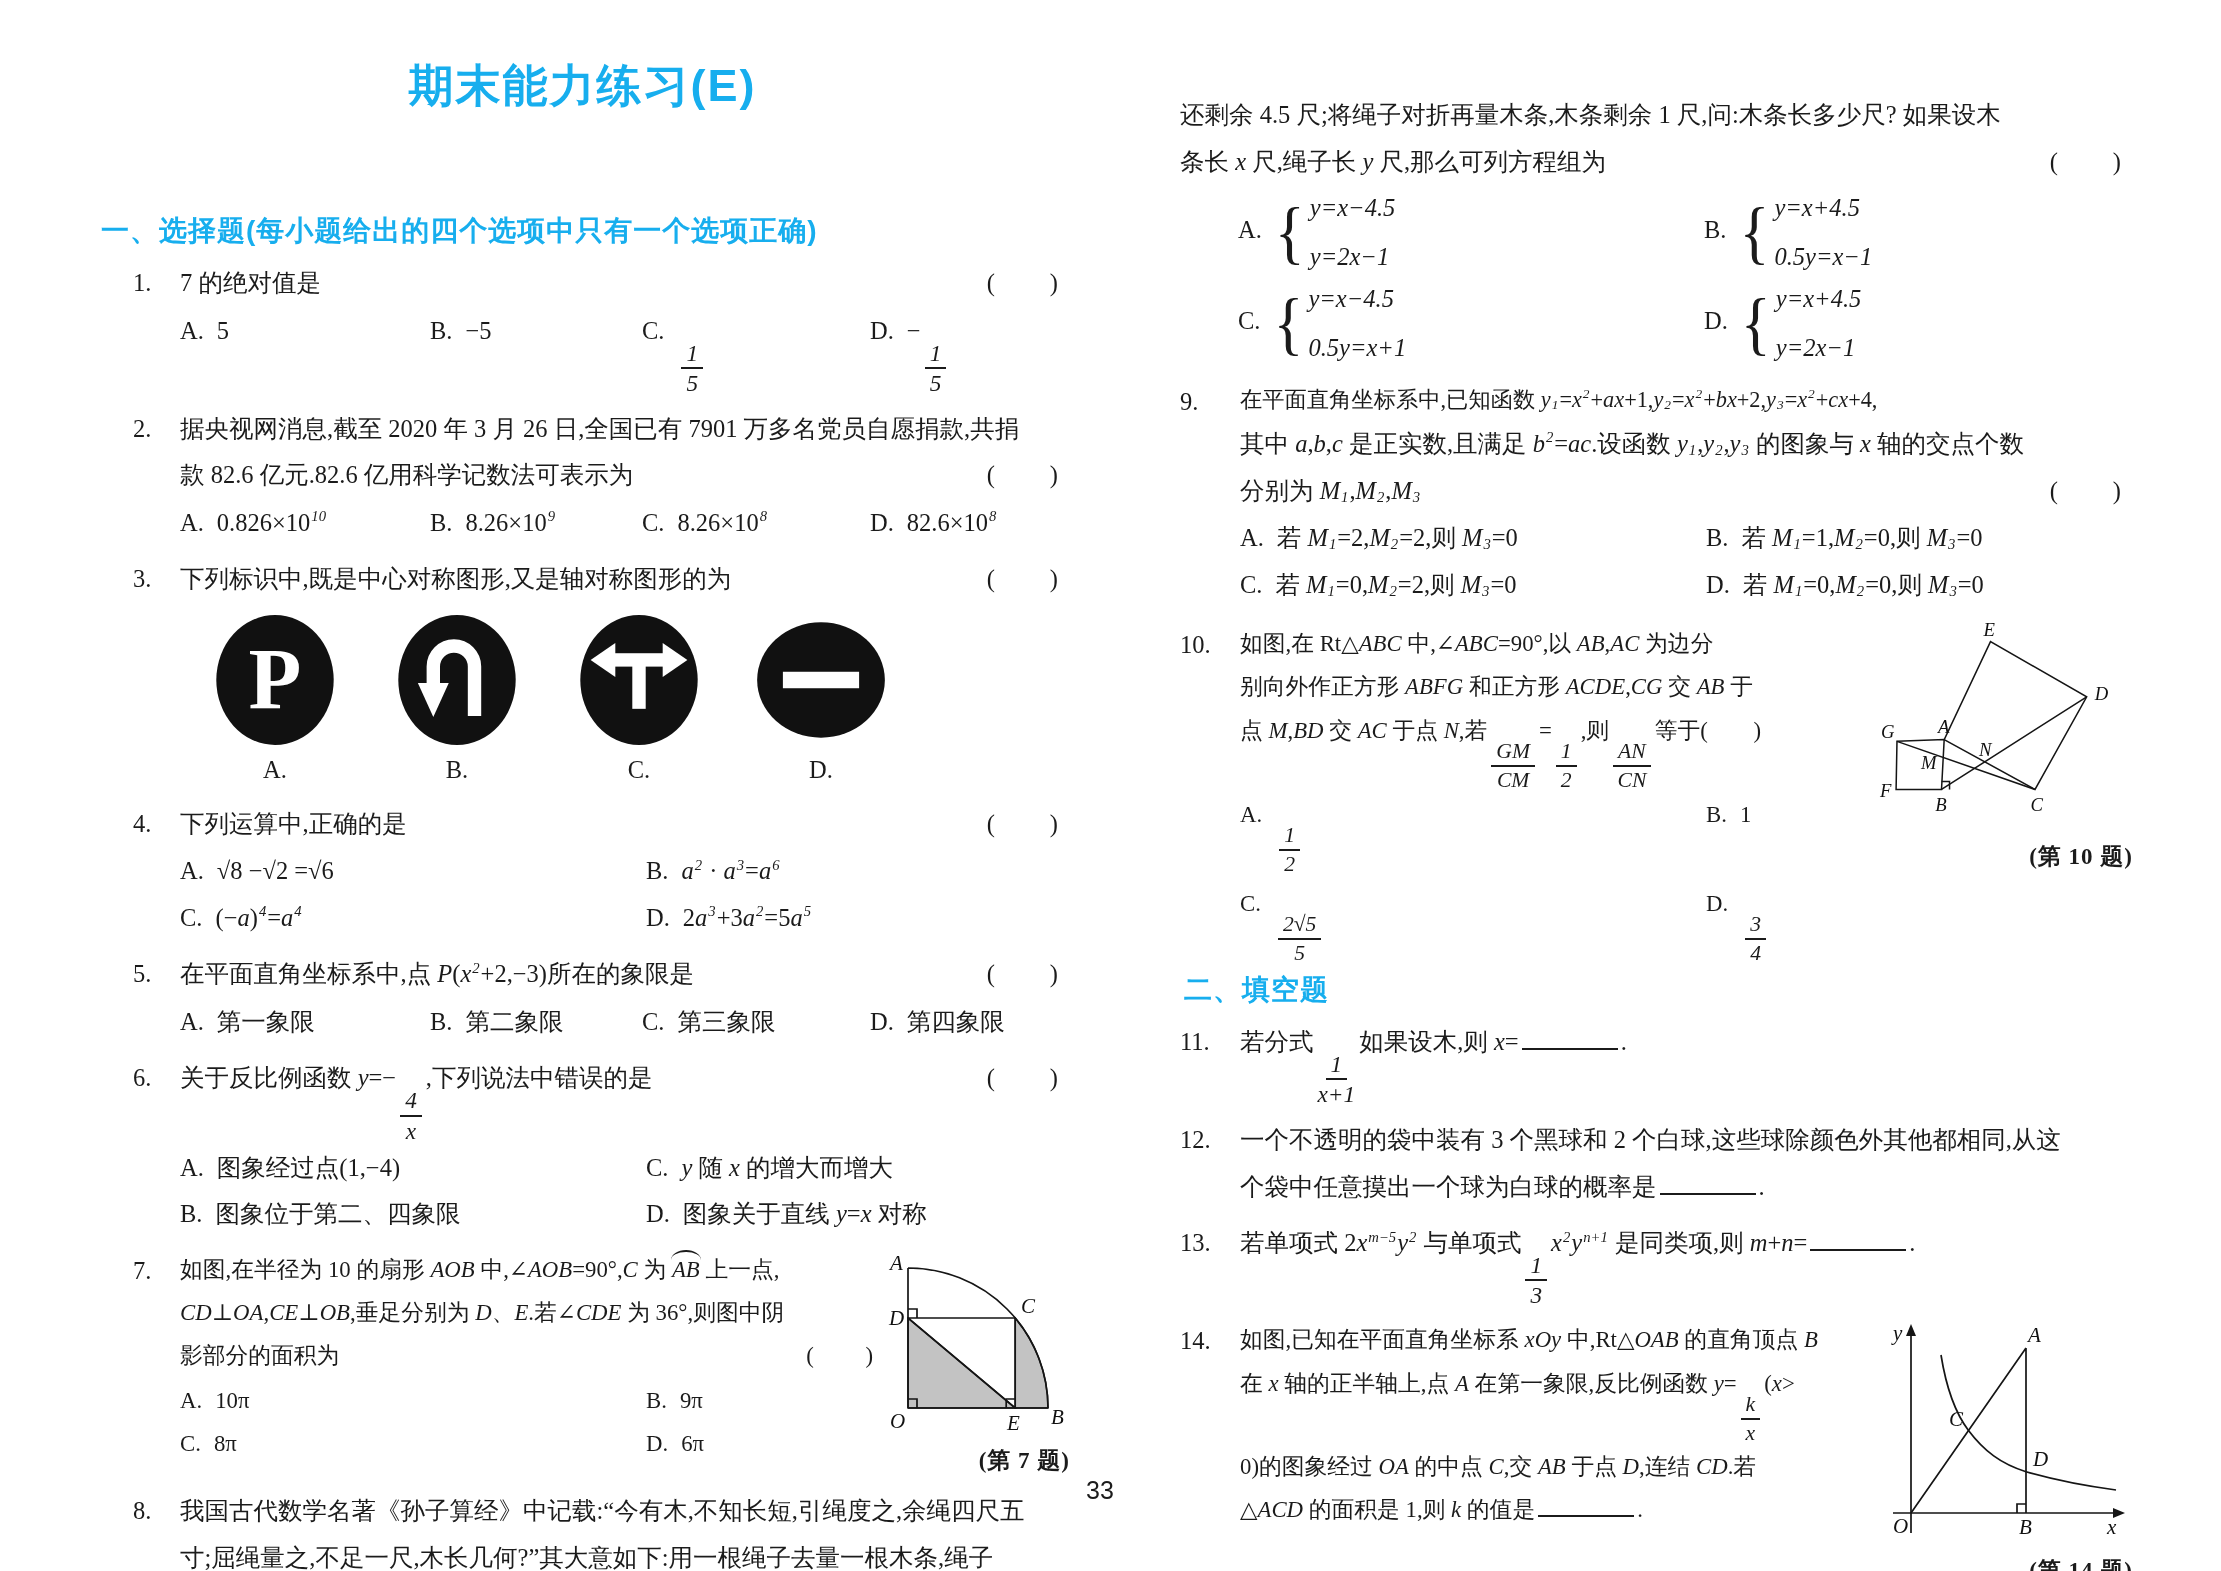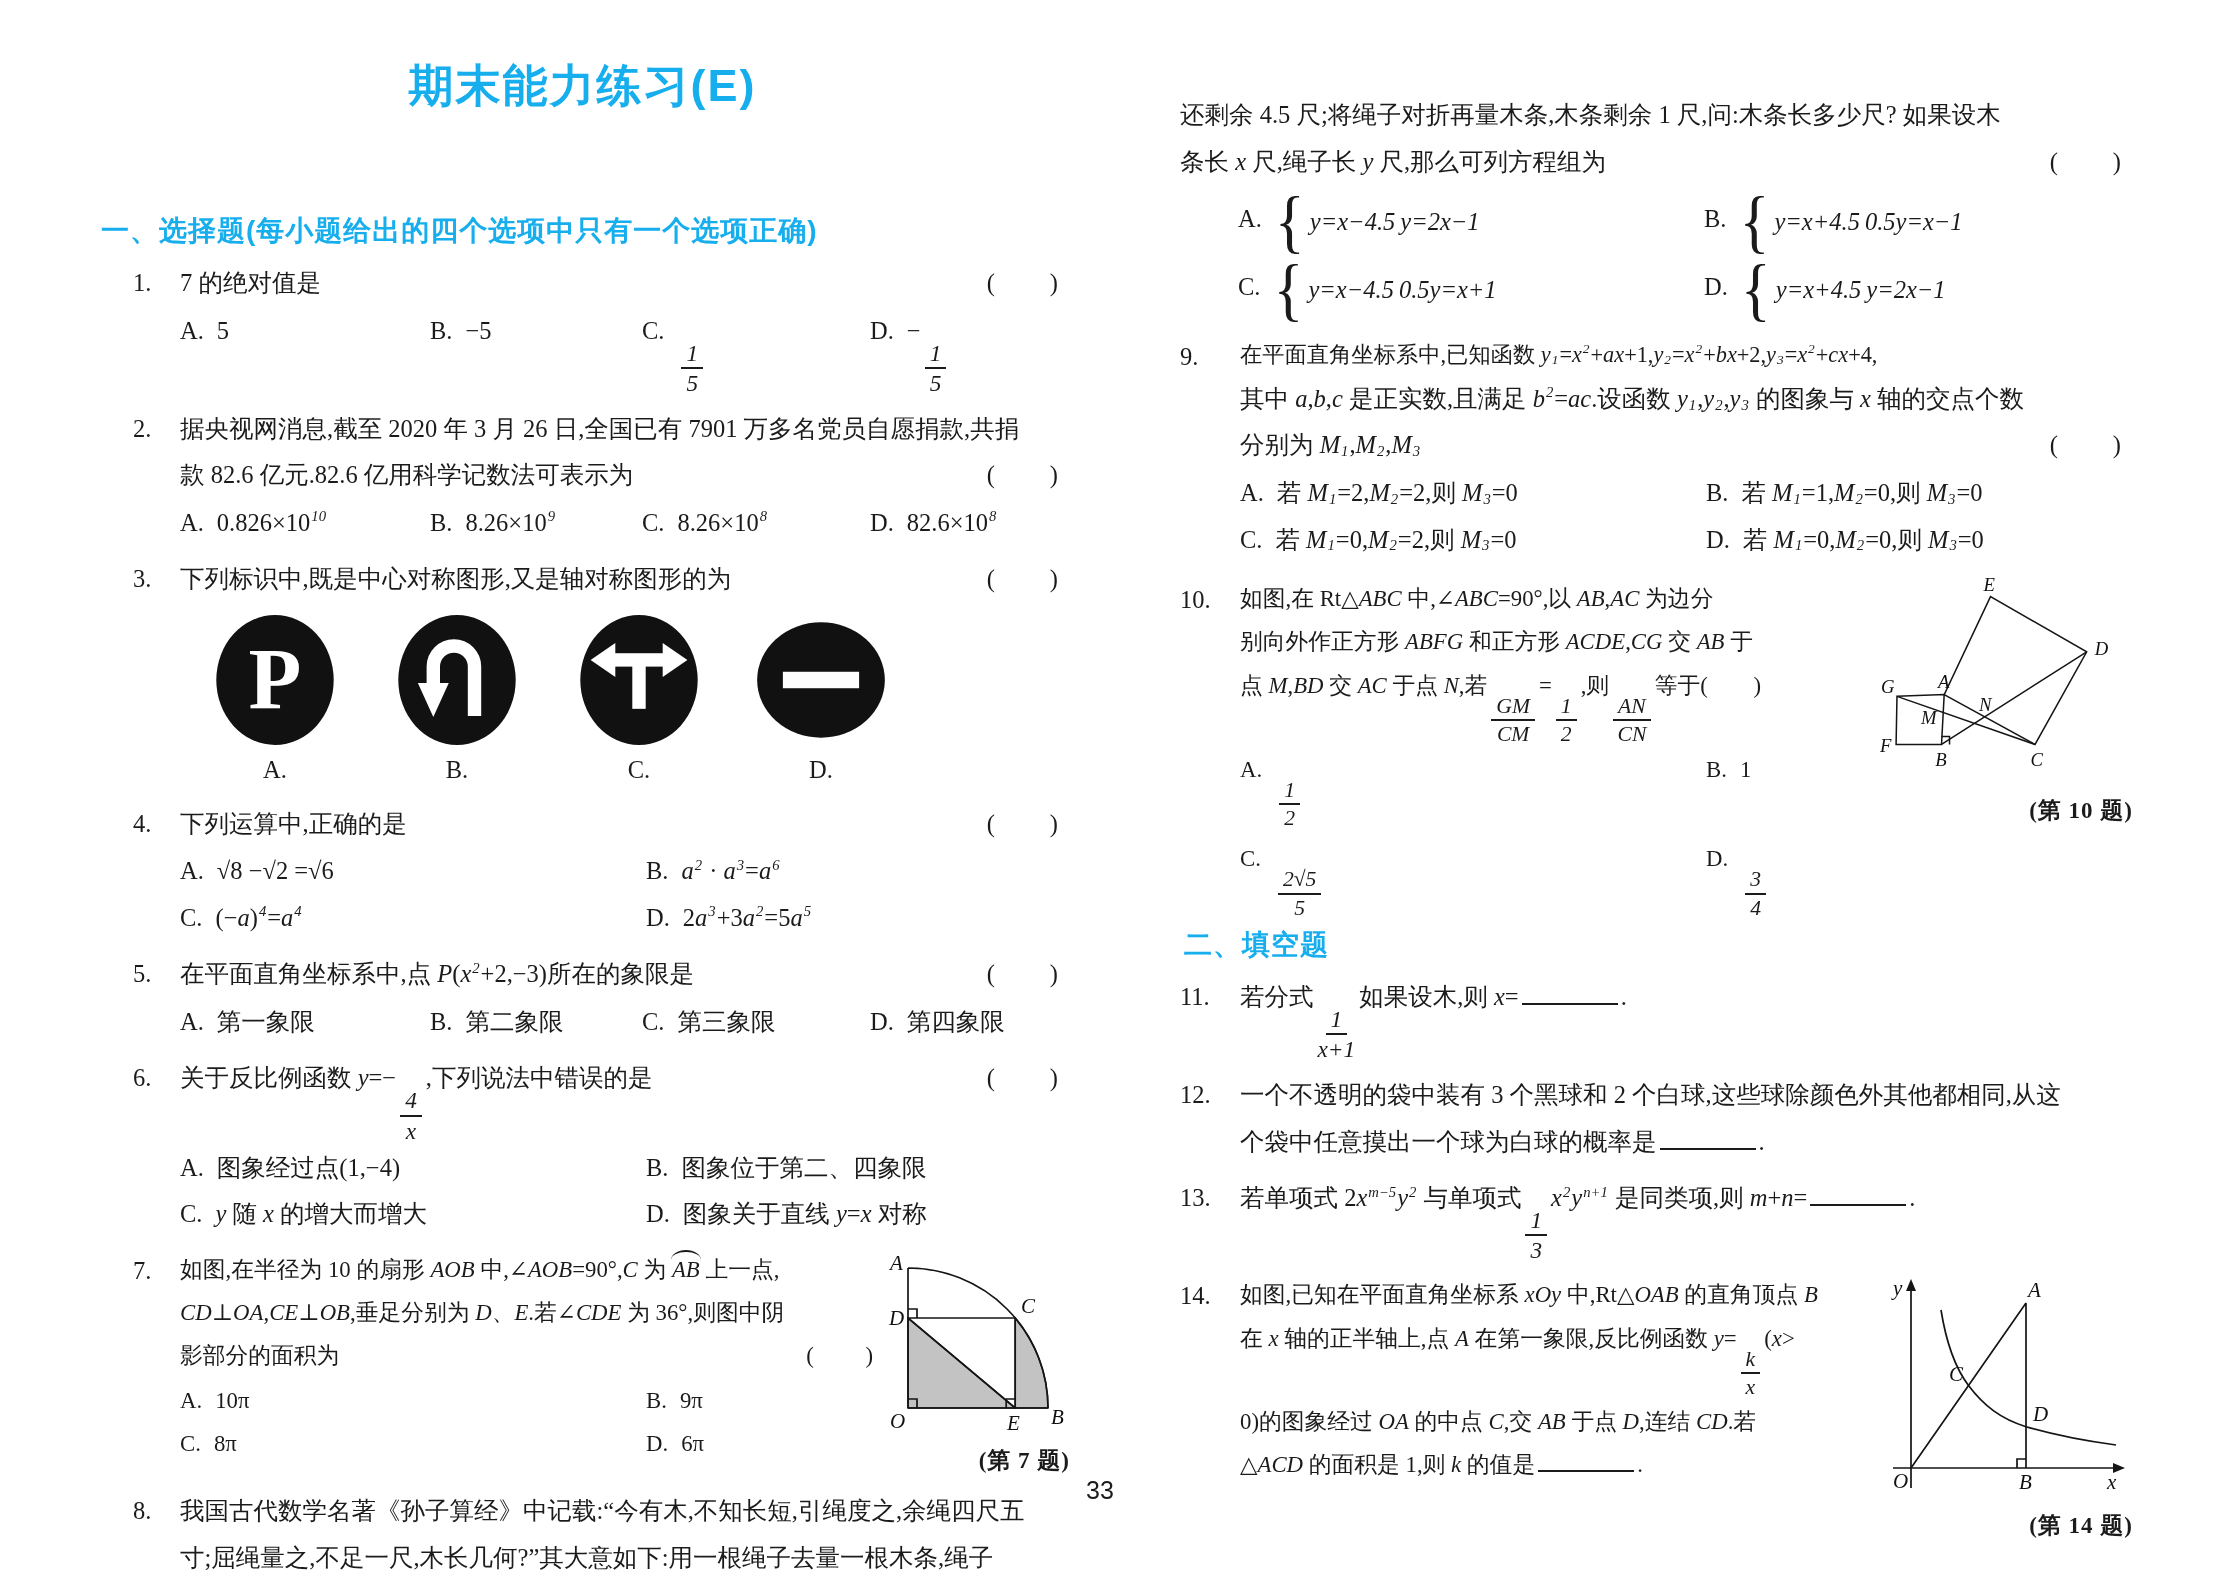--- a/index.html
+++ b/index.html
@@ -50,21 +50,21 @@
   .r-sub{font-size:0.6em;font-style:italic;vertical-align:-0.2em;margin:0 1px;}
   .frac{
     display:inline-flex;flex-direction:column;align-items:center;
     line-height:1.12;vertical-align:-0.95em;margin:0 4px;font-style:italic;font-size:0.95em;
   }
   .fn{border-bottom:2px solid var(--ink);padding:0 5px 1px;}
   .fd{padding-top:1px;}
   .r-blank{display:inline-block;width:96px;height:0.85em;border-bottom:2px solid var(--ink);margin:0 3px;}
   .sys{display:inline-flex;align-items:center;vertical-align:middle;}
   .sbrace{font-size:2.55em;font-weight:400;line-height:0.9;margin-right:5px;transform:scaleY(1.12);}
-  .slines{display:inline-flex;flex-direction:row;gap:5px;}
+  .slines{display:inline-flex;flex-direction:column;gap:20px;}
   .sline{font-style:italic;line-height:1.2;white-space:nowrap;}
   .signs,.sign-labels{display:flex;gap:48px;padding-left:28px;}
   .signs{margin-top:8px;}
   .sign{width:134px;text-align:center;}
   .sign svg{width:134px;height:138px;display:block;}
   .sign-labels .slab{width:134px;text-align:center;line-height:1.7;}
   .figcap{font-size:23px;font-weight:bold;text-align:right;line-height:1.5;margin-top:2px;letter-spacing:1px;}
   .svglbl{font-family:"Liberation Serif","DejaVu Serif",serif;font-style:italic;font-size:21px;fill:#111;}
   .page-num{
     position:absolute;left:1086px;top:1476px;font-size:25px;
@@ -184,22 +184,22 @@
 
   <div class="q">
     <span class="qno">6.</span>
     <div class="qbody">
       <div class="line"><span><span class="r-p">关于反比例函数 </span><span class="r-m">y</span><span class="r-p">=−</span><span class="frac">
               <span class="fn">4</span>
               <span class="fd">x</span>
             </span><span class="r-p">,下列说法中错误的是</span></span><span class="bracket">(　　)</span></div>
       <div class="opts g2">
         <span class="opt"><span class="olabel">A.</span><span><span class="r-p">图象经过点(1,−4)</span></span></span>
+        <span class="opt"><span class="olabel">C.</span><span><span class="r-m">y</span><span class="r-p"> 随 </span><span class="r-m">x</span><span class="r-p"> 的增大而增大</span></span></span>
         <span class="opt"><span class="olabel">B.</span><span><span class="r-p">图象位于第二、四象限</span></span></span>
-        <span class="opt"><span class="olabel">C.</span><span><span class="r-m">y</span><span class="r-p"> 随 </span><span class="r-m">x</span><span class="r-p"> 的增大而增大</span></span></span>
         <span class="opt"><span class="olabel">D.</span><span><span class="r-p">图象关于直线 </span><span class="r-m">y</span><span class="r-p">=</span><span class="r-m">x</span><span class="r-p"> 对称</span></span></span>
       </div>
     </div>
   </div>
 
   <div class="q">
     <span class="qno">7.</span>
     <div class="qbody withfig">
       <div class="qtext shrink">
         <div class="line"><span><span class="r-p">如图,在半径为 10 的扇形 </span><span class="r-m">AOB</span><span class="r-p"> 中,∠</span><span class="r-m">AOB</span><span class="r-p">=90°,</span><span class="r-m">C</span><span class="r-p"> 为 </span><span class="r-m r-arc">AB</span><span class="r-p"> 上一点,</span></span></div>

